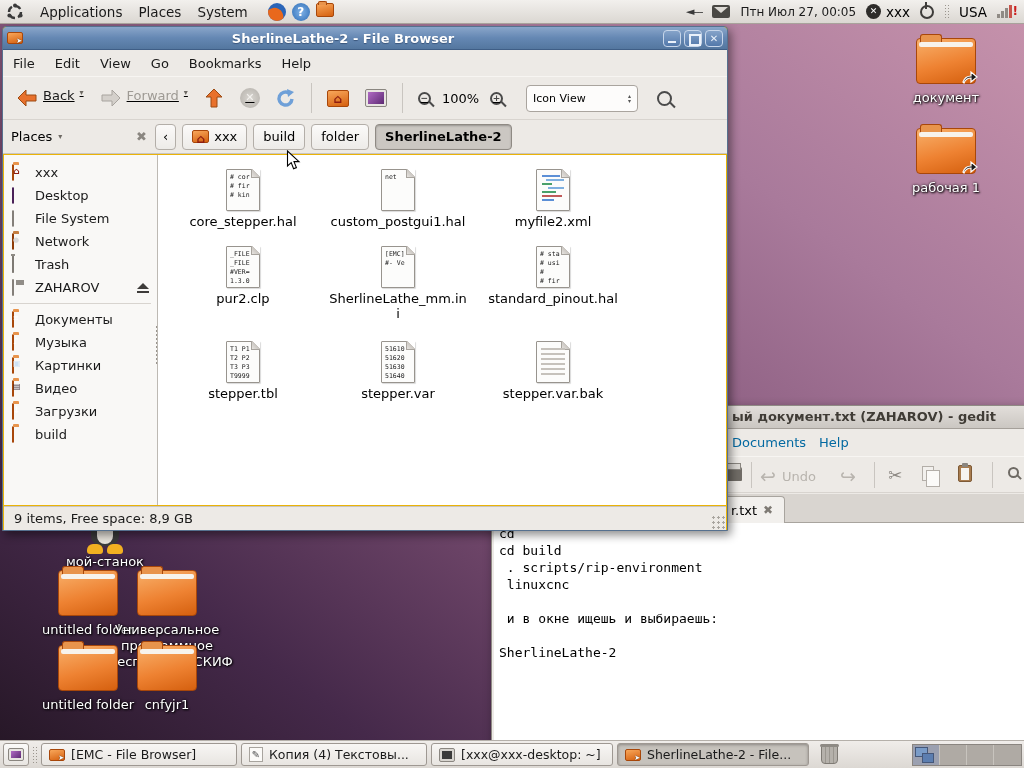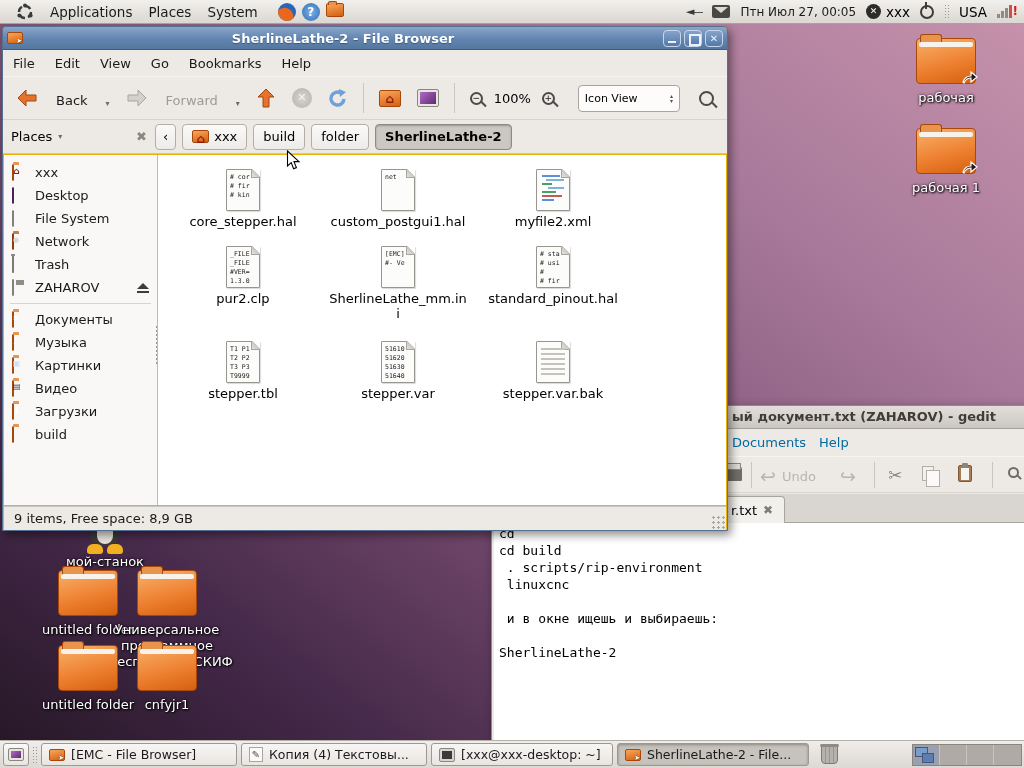--- a/index.html
+++ b/index.html
@@ -21,21 +21,21 @@
   .penguin { position:relative; width:40px; height:46px; margin:0 auto; }
   .penguin .pbody { position:absolute; left:6px; top:0; width:28px; height:38px; background:#3A3A3A; border-radius:14px 14px 10px 10px; }
   .penguin .pbelly { position:absolute; left:12px; top:12px; width:16px; height:24px; background:#E8E4DC; border-radius:8px; }
   .penguin .pfoot1, .penguin .pfoot2 { position:absolute; bottom:0; width:16px; height:10px; background:#F2B021; border-radius:6px 6px 3px 3px; }
   .penguin .pfoot1 { left:2px; } .penguin .pfoot2 { right:2px; }
 
   
   #panel { position:absolute; left:0; top:0; width:1024px; height:24px; z-index:40;
     background:linear-gradient(#F2F0ED,#DBD7D2); border-bottom:1px solid #A8A29B;
     display:flex; align-items:center; }
-  #panel .left { display:flex; align-items:center; gap:16px; padding-left:16px; }
+  #panel .left { display:flex; align-items:center; gap:16px; padding-left:6px; }
   #panel .right { margin-left:auto; display:flex; align-items:center; gap:10px; padding-right:6px; }
   .pmenu { font-size:13.5px; color:#1A1A1A; }
   .picon16 { width:18px; height:18px; display:inline-block; position:relative; }
   .ff { background:#2B65B8; border-radius:50%; overflow:hidden; }
   .ff::after { content:""; position:absolute; left:-3px; top:5px; width:18px; height:16px; background:#E9681C; border-radius:50% 50% 40% 40%; transform:rotate(-18deg); }
   .helpic { background:radial-gradient(#7FB2E8,#2E6CB4); border-radius:50%; color:#fff; font-weight:bold; font-size:12px; text-align:center; line-height:18px; }
   .minifolder { width:18px; height:14px; background:linear-gradient(165deg,#F8A75B,#D5600F); border:1px solid #A8470A; border-radius:2px; position:relative; }
   .minifolder::before { content:""; position:absolute; top:-3px; left:1px; width:7px; height:3px; background:#E8944C; border:1px solid #A8470A; border-bottom:none; border-radius:2px 2px 0 0; }
   .logo { width:18px; height:18px; position:relative; }
   .vol { color:#3A3A3A; font-size:11px; letter-spacing:-1px; }
@@ -58,21 +58,21 @@
   .wtitle { flex:1; text-align:center; color:#FFFFFF; font-weight:bold; font-size:13px; text-shadow:0 1px 1px #3A567C; white-space:nowrap; overflow:hidden; }
   .wbtns { display:flex; gap:3px; }
   .wbtn { width:18px; height:17px; border-radius:4px; background:linear-gradient(#85A3C9,#5379AB); border:1px solid #C7D6EA; position:relative; color:#EAF1FA; font-size:10px; text-align:center; line-height:15px; }
   .wbtn.min::after { content:""; position:absolute; left:4px; right:4px; bottom:3px; height:2px; background:#EAF1FA; }
   .wbtn.max::after { content:""; position:absolute; left:4px; top:3px; width:8px; height:8px; border:2px solid #EAF1FA; }
 
   
   #fb { left:2px; top:26px; width:726px; height:505px; z-index:20; background:#eab308; border:1px solid #56718F; border-radius:4px 4px 0 0; }
   #fb .menubar { height:26px; display:flex; align-items:center; gap:20px; padding-left:10px; background:#EDEAE6; font-size:13px; color:#1A1A1A; }
   #fb .toolbar { height:44px; display:flex; align-items:center; gap:6px; padding:0 8px; background:#EDEAE6; border-top:1px solid #F7F5F2; border-bottom:1px solid #D8D4CF; }
-  .tbtn { display:flex; align-items:flex-end; gap:18px; padding:3px 5px; border-radius:3px; }
+  .tbtn { display:flex; align-items:flex-start; gap:5px; padding:3px 5px; border-radius:3px;text-decoration:underline; }
   .tbtn span.lbl { font-size:13px; color:#1A1A1A; }
   .tbtn.disabled span.lbl { color:#9E9A94; }
   .chev { font-size:8px; color:#6E6A64; }
   .tsep { width:1px; height:30px; background:#C9C5C0; margin:0 4px; }
   .magnifier { width:13px; height:13px; border:2px solid #4A4A4A; border-radius:50%; position:relative; font-size:9px; line-height:9px; text-align:center; color:#4A4A4A; font-weight:bold; }
   .magnifier::after { content:""; position:absolute; width:7px; height:2px; background:#4A4A4A; right:-6px; bottom:-2px; transform:rotate(45deg); }
   .combo { display:flex; align-items:center; width:112px; height:27px; background:#FDFCFB; border:1px solid #A9A49E; border-radius:4px; padding:0 6px; }
   .combo .cl { flex:1; font-size:11px; }
   .combo .spin { display:flex; flex-direction:column; font-size:6px; line-height:5px; color:#555; }
   .monitoric { width:22px; height:18px; background:#E8E5E1; border:1px solid #8A8680; border-radius:2px; position:relative; }
@@ -189,21 +189,21 @@
 <body>
 
 <div id="desktop">
 
   <div class="dicon" style="left:886px; top:38px; width:120px;">
     <div class="dfolder">
       <svg class="linkarrow" viewBox="0 0 18 16">
           <path d="M2 13 Q4 7 10 7 L10 3 L16 8 L10 13 L10 9 Q5 9 3 14 Z" fill="#1A1A1A" stroke="#FFFFFF" stroke-width="1.2"></path>
         </svg>
     </div>
-    <div class="dlabel">рабочая</div>
+    <div class="dlabel">документ</div>
   </div>
   <div class="dicon" style="left:886px; top:128px; width:120px;">
     <div class="dfolder">
       <svg class="linkarrow" viewBox="0 0 18 16">
           <path d="M2 13 Q4 7 10 7 L10 3 L16 8 L10 13 L10 9 Q5 9 3 14 Z" fill="#1A1A1A" stroke="#FFFFFF" stroke-width="1.2"></path>
         </svg>
     </div>
     <div class="dlabel">рабочая 1</div>
   </div>
 

